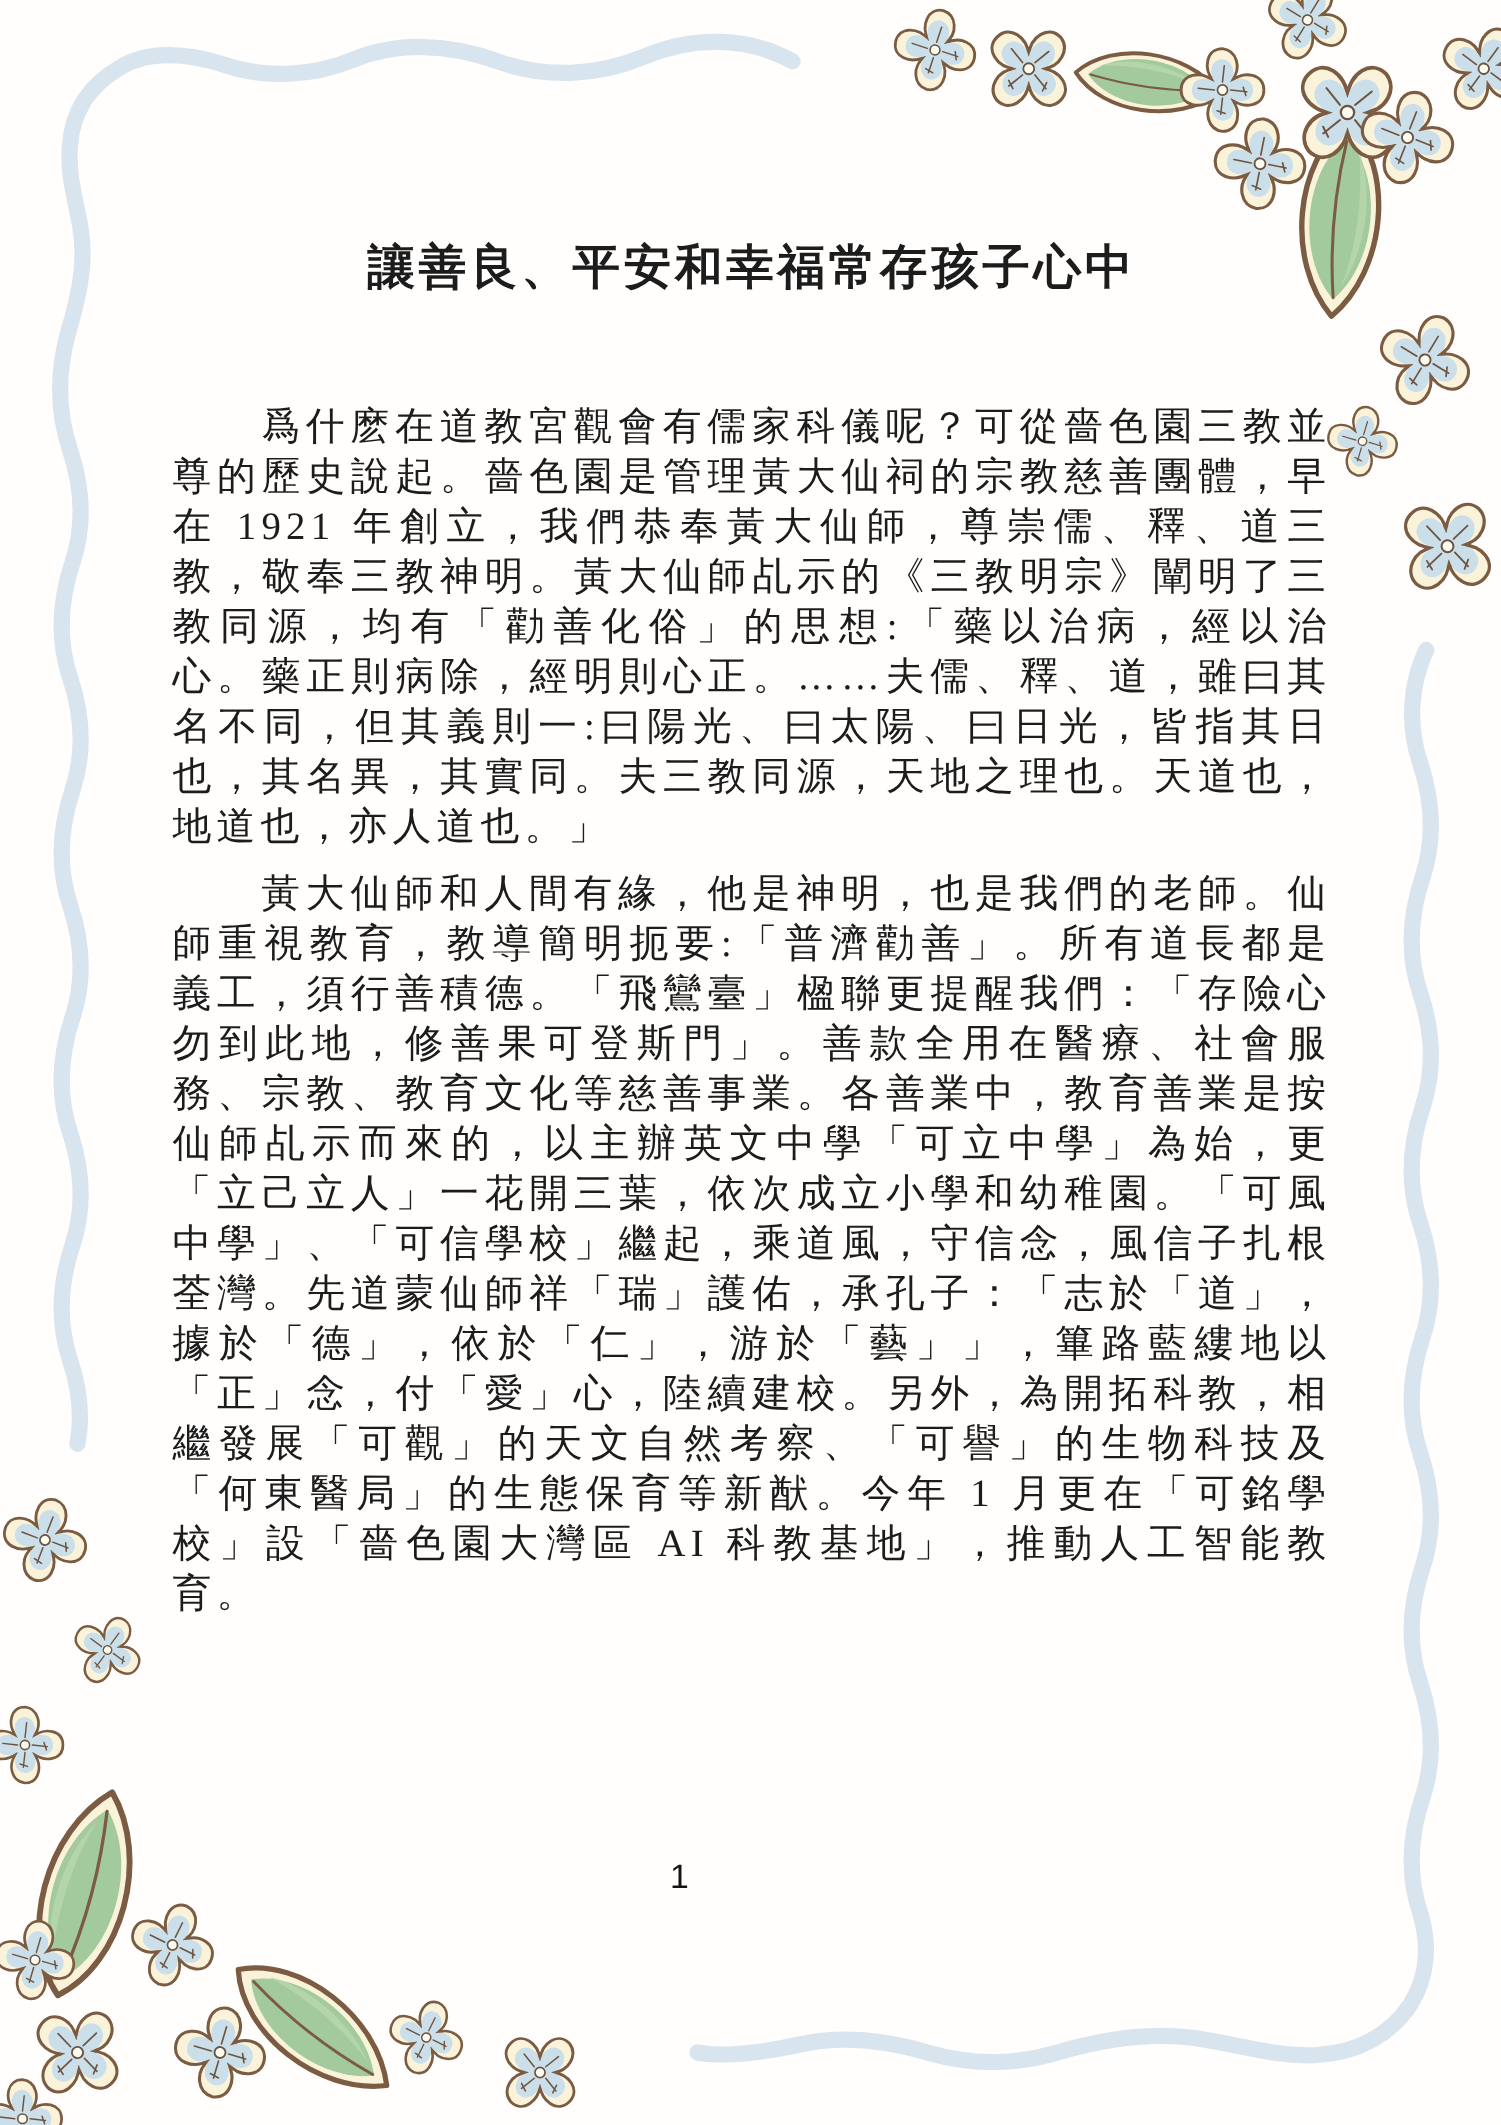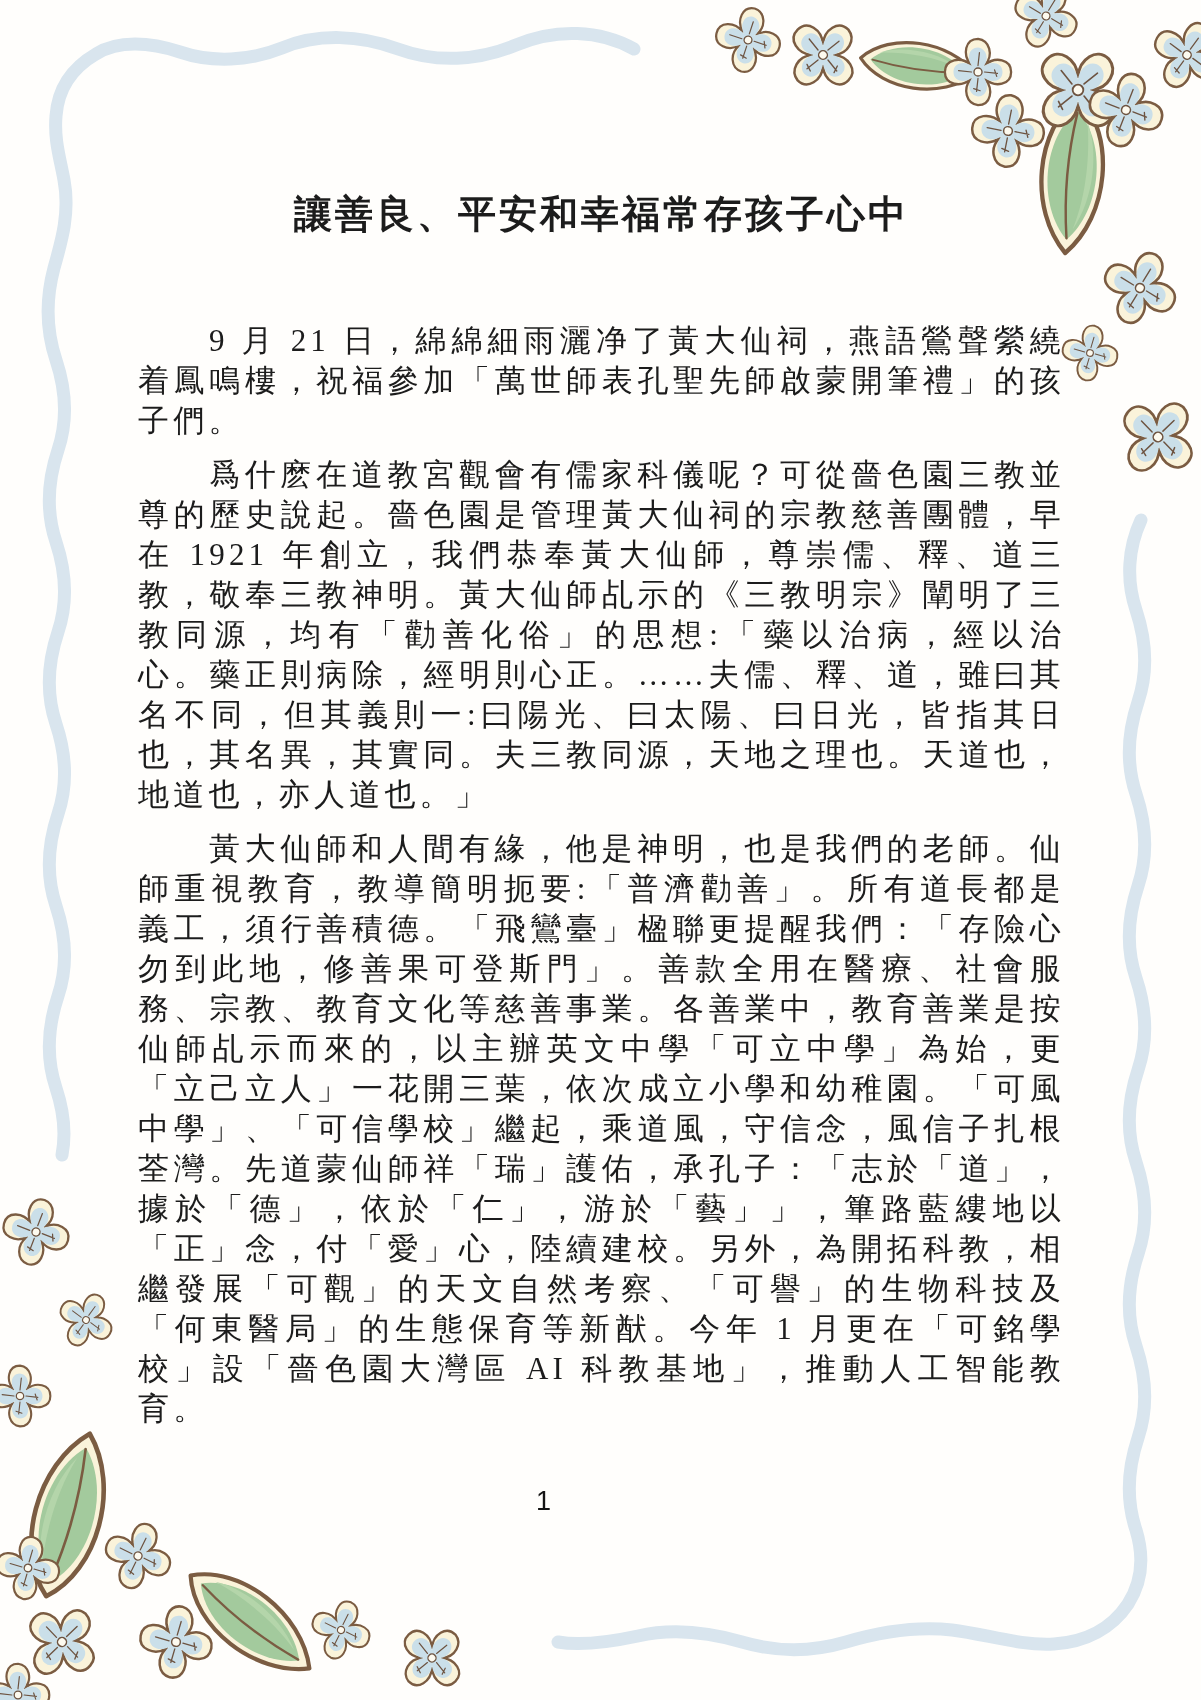--- a/index.html
+++ b/index.html
@@ -157,20 +157,19 @@
     <use href="#flower" transform="translate(138,1556) rotate(20) scale(0.72)"></use>
     <use href="#flower" transform="translate(62,1642) rotate(40) scale(0.80)"></use>
     <use href="#flower" transform="translate(176,1642) rotate(10) scale(0.78)"></use>
     <use href="#flower" transform="translate(18,1695) scale(0.68)"></use>
     <use href="#flower" transform="translate(341,1630) rotate(20) scale(0.64)"></use>
     <use href="#flower" transform="translate(432,1658) rotate(45) scale(0.72)"></use>
   </svg>
 
   <div class="content">
     <h1 class="doc-title">讓善良、平安和幸福常存孩子心中</h1>
-    <p class="body-par">9 月 21 日，綿綿細雨灑净了黃大仙祠，燕語鶯聲縈繞着鳳鳴樓，祝福參加「萬世師表孔聖先師啟蒙開筆禮」的孩子們。</p>
     <p class="body-par">爲什麽在道教宮觀會有儒家科儀呢？可從嗇色園三教並尊的歷史說起。嗇色園是管理黃大仙祠的宗教慈善團體，早在 1921 年創立，我們恭奉黃大仙師，尊崇儒、釋、道三教，敬奉三教神明。黃大仙師乩示的《三教明宗》闡明了三教同源，均有「勸善化俗」的思想:「藥以治病，經以治心。藥正則病除，經明則心正。……夫儒、釋、道，雖曰其名不同，但其義則一:曰陽光、曰太陽、曰日光，皆指其日也，其名異，其實同。夫三教同源，天地之理也。天道也，地道也，亦人道也。」</p>
     <p class="body-par">黃大仙師和人間有緣，他是神明，也是我們的老師。仙師重視教育，教導簡明扼要:「普濟勸善」。所有道長都是義工，須行善積德。「飛鸞臺」楹聯更提醒我們：「存險心勿到此地，修善果可登斯門」。善款全用在醫療、社會服務、宗教、教育文化等慈善事業。各善業中，教育善業是按仙師乩示而來的，以主辦英文中學「可立中學」為始，更「立己立人」一花開三葉，依次成立小學和幼稚園。「可風中學」、「可信學校」繼起，乘道風，守信念，風信子扎根荃灣。先道蒙仙師祥「瑞」護佑，承孔子：「志於「道」，據於「德」，依於「仁」，游於「藝」」，篳路藍縷地以「正」念，付「愛」心，陸續建校。另外，為開拓科教，相繼發展「可觀」的天文自然考察、「可譽」的生物科技及「何東醫局」的生態保育等新猷。今年 1 月更在「可銘學校」設「嗇色園大灣區 AI 科教基地」，推動人工智能教育。</p>
   </div>
 
   <div class="page-num">1</div>
 
 </div>
 
 </body></html>

